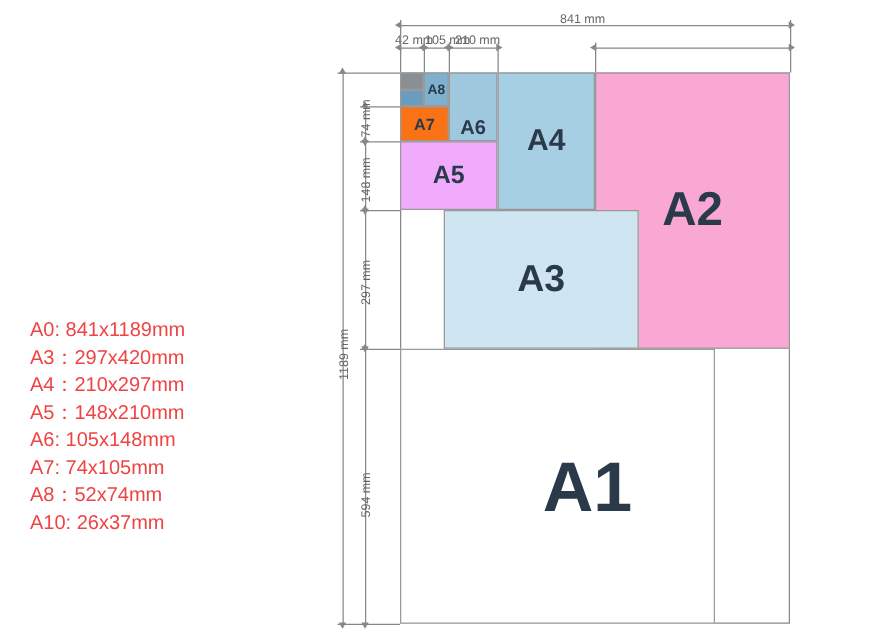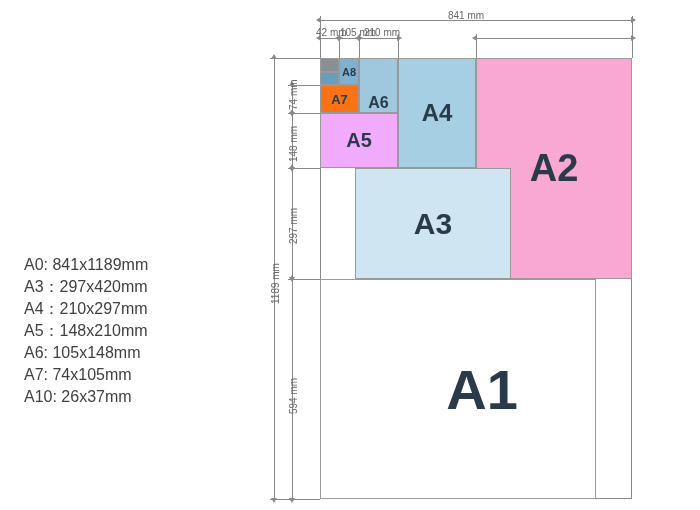--- a/index.html
+++ b/index.html
@@ -10,21 +10,21 @@
     background: #fff;
     font-family: Arial, Helvetica, sans-serif;
     overflow: hidden;
   }
   .legend {
     position: absolute;
     left: 24px;
     top: 254px;
     font-size: 16px;
     line-height: 22px;
-    color: #404040;
+    color: #ef4444;
   }
   .legend div { white-space: nowrap; }
   .diagram {
     position: absolute;
     left: 248px;
     top: 14px;
     width: 432px;
     height: 486px;
   }
   .dim {
@@ -104,20 +104,21 @@
 </head>
 <body>
 
 <div class="legend">
   <div>A0: 841x1189mm</div>
   <div>A3：297x420mm</div>
   <div>A4：210x297mm</div>
   <div>A5：148x210mm</div>
   <div>A6: 105x148mm</div>
   <div>A7: 74x105mm</div>
+  <div>A8：52x74mm</div>
   <div>A10: 26x37mm</div>
 </div>
 
 <div class="diagram">
 
   <div class="arrow-h" style="left:72px; top:6px; width:312px;"></div>
   <div class="dim" style="left:200px; top:-4px;">841 mm</div>
 
   <div class="arrow-h" style="left:72px; top:24px; width:19px;"></div>
   <div class="dim" style="left:68px; top:13px;">42 mm</div>
@@ -155,21 +156,21 @@
 
   <div class="tick" style="left:22px; top:44px; height:1px; width:50px;"></div>
   <div class="tick" style="left:40px; top:71px; height:1px; width:32px;"></div>
   <div class="tick" style="left:40px; top:99px; height:1px; width:32px;"></div>
   <div class="tick" style="left:40px; top:154px; height:1px; width:32px;"></div>
   <div class="tick" style="left:40px; top:265px; height:1px; width:32px;"></div>
   <div class="tick" style="left:22px; top:485px; height:1px; width:50px;"></div>
 
   <div class="frame-outer a0bg" style="left:72px; top:44px; width:312px; height:441px;"></div>
 
-  <div class="sheet" style="left:72px; top:265px; width:276px; height:220px; background:#ffffff; font-size:56px;padding-left:48px;">
+  <div class="sheet" style="left:72px; top:265px; width:252px; height:220px; background:#ffffff; font-size:56px;padding-left:48px;">
     <span>A1</span>
   </div>
 
   <div class="watermark" style="left:252px; top:192px;">A0</div>
 
   <div class="sheet" style="left:228px; top:44px; width:156px; height:221px; background:#f9a8d4; font-size:38px;">
     <span>A2</span>
   </div>
 
   <div class="sheet" style="left:72px; top:154px; width:156px; height:111px; background:#cfe6f2; font-size:30px;margin-left:35px;">

